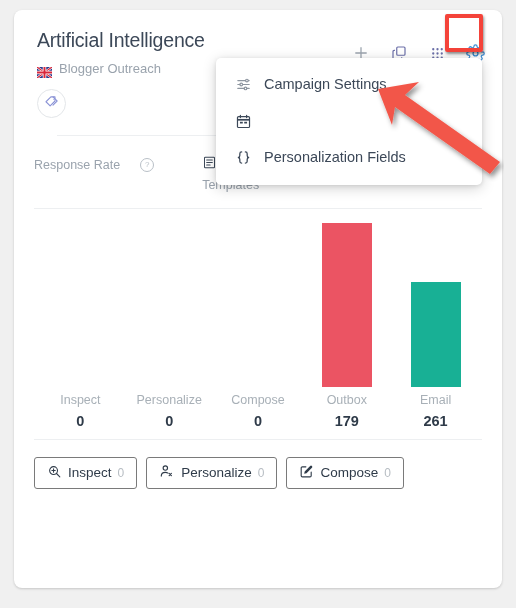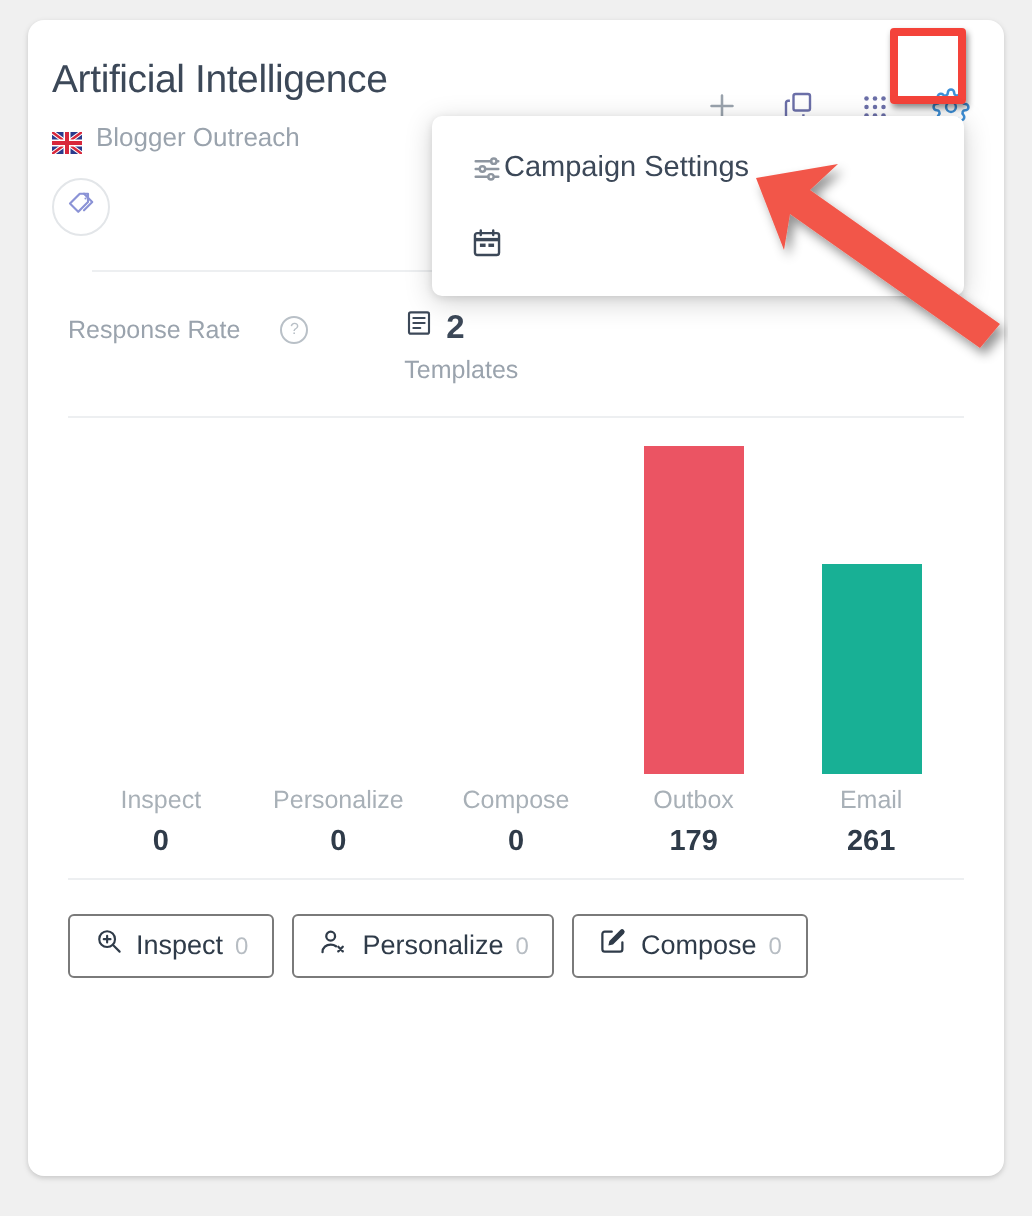--- a/index.html
+++ b/index.html
@@ -15,21 +15,21 @@
     position:absolute;
     left:14px; top:10px;
     width:488px; height:578px;
     background:#ffffff;
     border-radius:8px;
     box-shadow:0 1px 3px rgba(0,0,0,.12), 0 1px 2px rgba(0,0,0,.06);
     overflow:hidden;
   }
 
   
-  .hdr{position:relative;padding:18px 20px 0 12px;}
+  .hdr{position:relative;padding:18px 20px 0 23px;}
   .title{
     font-size:19.5px;
     color:#3c4858;
     font-weight:400;
     letter-spacing:-0.2px;
     margin:0;
     line-height:24px;
   }
   .subrow{display:flex;align-items:center;gap:7px;margin-top:9px;}
   .flag{
@@ -133,21 +133,21 @@
     position:absolute;
     left:216px; top:58px;
     width:266px;
     background:#fff;
     border-radius:5px;
     box-shadow:0 3px 14px rgba(0,0,0,.18), 0 1px 4px rgba(0,0,0,.10);
     padding:8px 0 9px 0;
     z-index:30;
   }
   .mitem{
-    display:flex;gap:0;
+    display:flex;gap:12px;
     padding:9px 16px 9px 18px;
     cursor:pointer;
   }
   .mlabel{font-size:14.5px;color:#3c4858;line-height:19px;white-space:nowrap;}
   .micon{width:18px;height:18px;flex:0 0 auto;display:flex;align-items:center;justify-content:center;}
 
   
   .arrow{
     position:absolute;
     left:372px;top:78px;
@@ -348,20 +348,29 @@
       <svg width="17" height="17" viewBox="0 0 24 24" fill="none" stroke="#3c4858" stroke-width="1.7" stroke-linejoin="round">
         <rect x="3.5" y="5" width="17" height="15.5" rx="1.6"></rect>
         <path d="M3.5 9.6h17" stroke-width="2.4"></path>
         <path d="M7.6 3.2v3.2 M16.4 3.2v3.2" stroke-linecap="round"></path>
         <rect x="7" y="12.4" width="4" height="2.4" fill="#3c4858" stroke="none"></rect>
         <rect x="13" y="12.4" width="4" height="2.4" fill="#3c4858" stroke="none"></rect>
       </svg>
     </span>
   </div>
 
+  <div class="mitem">
+    <span class="micon">
+      <svg width="17" height="17" viewBox="0 0 24 24" fill="none" stroke="#3c4858" stroke-width="1.8" stroke-linecap="round" stroke-linejoin="round">
+        <path d="M9.4 4.2c-2.2 0-2.6 1-2.6 2.6v2.4c0 1.4-.8 2.6-2.1 2.8 1.3.2 2.1 1.4 2.1 2.8v2.4c0 1.6.4 2.6 2.6 2.6"></path>
+        <path d="M14.6 4.2c2.2 0 2.6 1 2.6 2.6v2.4c0 1.4.8 2.6 2.1 2.8-1.3.2-2.1 1.4-2.1 2.8v2.4c0 1.6-.4 2.6-2.6 2.6"></path>
+      </svg>
+    </span>
+    <span class="mlabel">Personalization Fields</span>
+  </div>
 
 </div>
 
 <div class="arrow">
   <svg width="132" height="104" viewBox="0 0 132 104">
     <defs>
       <filter id="ashadow" x="-30%" y="-30%" width="170%" height="170%">
         <feDropShadow dx="2.5" dy="3.5" stdDeviation="2.6" flood-color="#000" flood-opacity="0.42"></feDropShadow>
       </filter>
     </defs>

